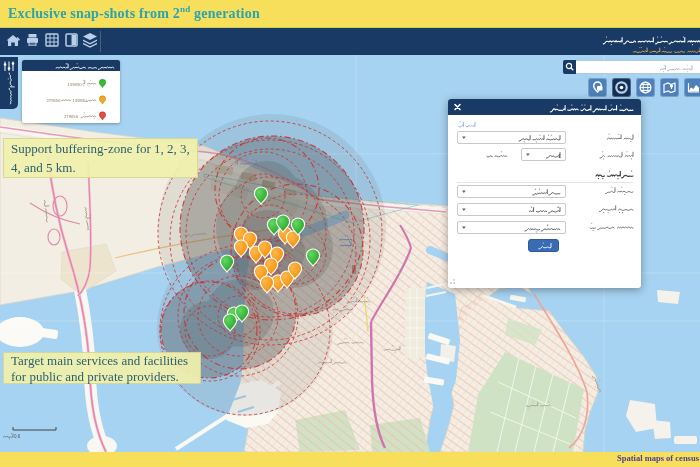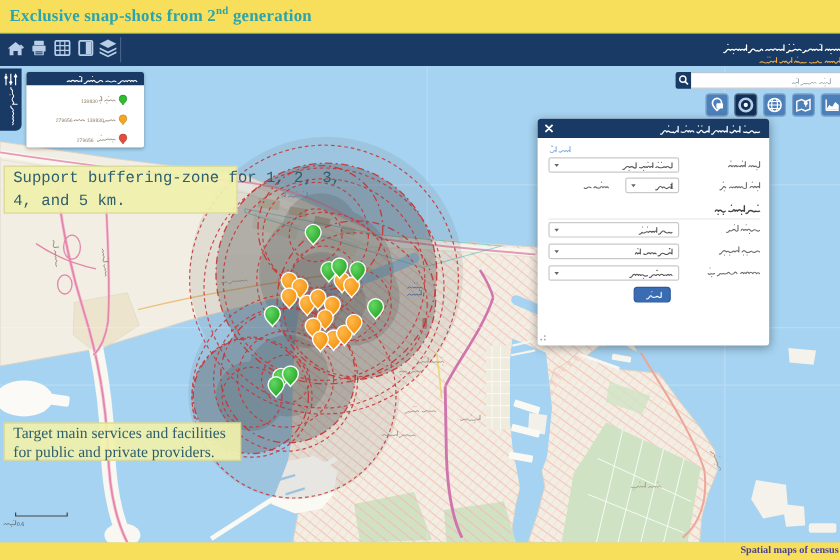--- a/index.html
+++ b/index.html
@@ -425,16 +425,16 @@
     <g transform="translate(67,8.6)">
       <path d="M36.0,0 Q34.9,-1.7 33.7,0 Q32.7,-2.1 31.7,0 Q30.3,-0.9 29.0,0 Q27.4,-2.0 25.8,0 Q24.2,-1.6 22.6,0 Q21.0,-1.3 19.5,0 q-1.2,2.1 -2.4,1.5 M15.6,0 Q14.1,1.0 12.6,0 Q11.2,-1.4 9.9,0 Q8.9,-1.7 8.0,0 Q6.8,-2.0 5.6,0 Q4.4,-2.0 3.2,0 q-1.2,2.1 -2.4,1.5 M23.2,-4.4 l0.05,0 M23.8,-4.4 l0.05,0 M12.2,2.3 l0.05,0" fill="none" stroke="#555" stroke-width="0.92" stroke-linecap="round" stroke-linejoin="round"></path>
     </g>
   </svg>
 <div style="position:absolute;left:528px;top:239px;width:31px;height:13px;background:#3A6CB3;border:1px solid #2E5A99;border-radius:3px"></div>
 <svg style="position:absolute;left:528px;top:239px" width="31" height="13">
     <g transform="translate(9,8.5)">
       <path d="M14.0,0 M14.0,-4.0 L14.0,0 Q12.9,0.8 11.8,0 Q10.6,-1.1 9.5,0 Q7.9,0.6 6.4,0 Q5.3,-2.0 4.2,0 q-1.2,2.1 -2.4,1.5 M6.2,-4.4 l0.05,0" fill="none" stroke="#FFFFFF" stroke-width="0.90" stroke-linecap="round" stroke-linejoin="round"></path>
     </g>
   </svg>
-<div style="position:absolute;left:3px;top:138px;width:195px;height:40px;background:rgba(240,240,172,0.93);border:1px solid rgba(205,205,140,0.7);font-family:Liberation Mono, monospace;font-size:13px;color:#2E5F6E;padding:1px 0 0 7px;line-height:18.5px;white-space:nowrap">Support buffering-zone for 1, 2, 3,<br>4, and 5 km.</div>
+<div style="position:absolute;left:3px;top:138px;width:195px;height:40px;background:rgba(240,240,172,0.93);border:1px solid rgba(205,205,140,0.7);font-family:Liberation Serif, serif;font-size:13px;color:#2E5F6E;padding:1px 0 0 7px;line-height:18.5px;white-space:nowrap">Support buffering-zone for 1, 2, 3,<br>4, and 5 km.</div>
 <div style="position:absolute;left:3px;top:352px;width:198px;height:32px;background:rgba(240,240,172,0.93);border:1px solid rgba(205,205,140,0.7);font-family:'Liberation Serif',serif;font-size:13px;color:#2E5F6E;padding:0 0 0 7px;line-height:15.5px;white-space:nowrap">Target main services and facilities<br>for public and private providers.</div>
 <div style="position:absolute;left:0;top:452px;width:700px;height:15px;background:#F7DE5B">
     <div style="position:absolute;left:617px;top:1px;font-family:'Liberation Serif',serif;font-weight:bold;font-size:8.5px;color:#4A4394;white-space:nowrap">Spatial maps of census 2017</div>
   </div>
 </body></html>

